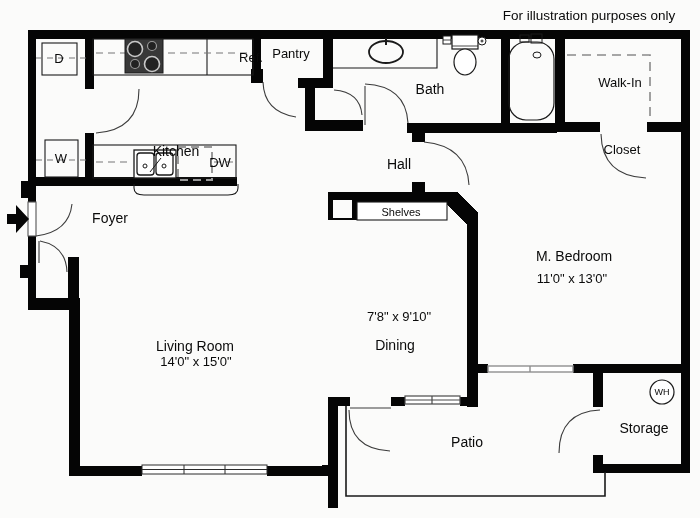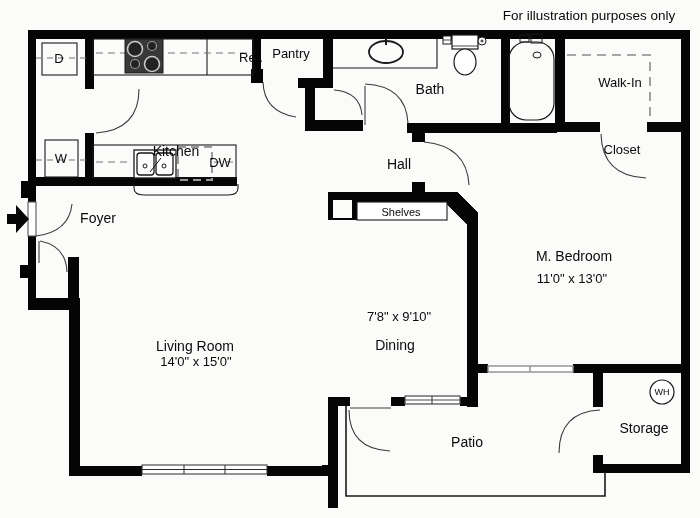--- a/index.html
+++ b/index.html
@@ -190,21 +190,21 @@
 
   <div class="lbl disclaimer" style="left:589px;top:16px;">For illustration purposes only</div>
 
   <div class="lbl" style="left:176px;top:107px;margin-top:44px;">Kitchen</div>
   <div class="lbl small" style="left:231px;top:57px;margin-left:20px;">Ref.</div>
   <div class="lbl small" style="left:291px;top:53px;">Pantry</div>
   <div class="lbl" style="left:430px;top:89px;">Bath</div>
   <div class="lbl small" style="left:620px;top:82px;">Walk-In</div>
   <div class="lbl small" style="left:622px;top:101px;margin-top:48px;">Closet</div>
   <div class="lbl" style="left:374px;top:164px;margin-left:25px;">Hall</div>
-  <div class="lbl" style="left:98px;top:218px;">Foyer</div>
+  <div class="lbl" style="left:110px;top:218px;">Foyer</div>
   <div class="lbl small" style="left:401px;top:212px;font-size:11px;">Shelves</div>
 
   <div class="lbl" style="left:395px;top:301px;margin-top:44px;">Dining</div>
   <div class="lbl dim" style="left:399px;top:316px;">7'8" x 9'10"</div>
 
   <div class="lbl" style="left:574px;top:248px;margin-top:8px;">M. Bedroom</div>
   <div class="lbl dim" style="left:572px;top:278px;">11'0" x 13'0"</div>
 
   <div class="lbl" style="left:195px;top:346px;">Living Room</div>
   <div class="lbl dim" style="left:196px;top:361px;">14'0" x 15'0"</div>

